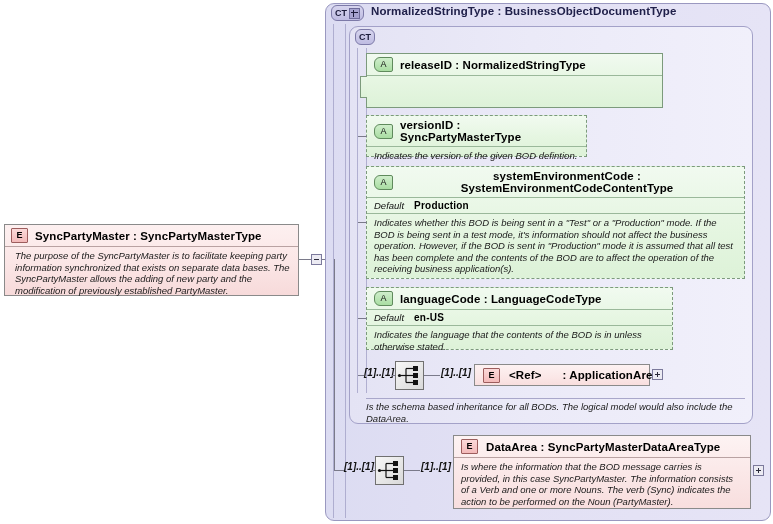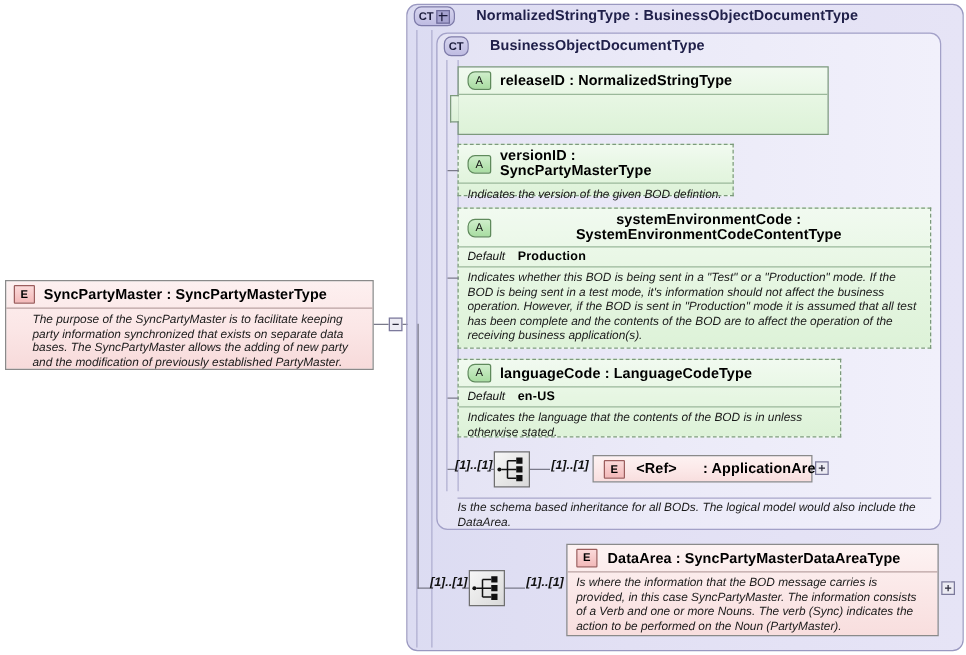--- a/index.html
+++ b/index.html
@@ -39,21 +39,21 @@
     box-sizing: border-box;
   }
   .elembox .hdr {
     display: flex;
     align-items: center;
     gap: 7px;
     padding: 3px 6px 3px 6px;
   }
   .elembox .body {
     border-top: 1px solid #b9a2a2;
-    padding: 3px 6px 4px 21px;
+    padding: 3px 6px 4px 10px;
   }
   .badge-e {
     display: inline-block;
     width: 15px; height: 13px;
     line-height: 13px;
     text-align: center;
     font-size: 9px;
     font-weight: bold;
     color: #000;
     background: linear-gradient(to bottom,#fbd9d9,#f3b9b9);
@@ -98,21 +98,21 @@
   }
   .badge-ct .plus::before,
   .badge-ct .plus::after {
     content: "";
     position: absolute;
     background: #1b1b3a;
   }
   .badge-ct .plus::before { left: 1px; right: 1px; top: 3px; height: 1px; }
   .badge-ct .plus::after  { top: 1px; bottom: 1px; left: 3px; width: 1px; }
 
-  .ct-title-row { display: flex; align-items: center; gap: 17px; }
+  .ct-title-row { display: flex; align-items: flex-start; gap: 7px; }
 
   
   .attrbox {
     background: linear-gradient(to bottom, #f1faf0 0%, #e6f6e2 50%, #ddf2d8 100%);
     box-sizing: border-box;
     position: absolute;
   }
   .attrbox.req { border: 1px solid #7c9a7c; }
   .attrbox.opt { border: 1px dashed #7c9a7c; }
   .attrbox .hdr {
@@ -254,21 +254,20 @@
 
 <div class="guide" style="left:333px; top:24px; height:494px;"></div>
 <div class="guide" style="left:345px; top:24px; height:494px;"></div>
 
 <div class="ct-inner abs" style="left:349px; top:26px; width:404px; height:398px;"></div>
 
 <div class="ct-title-row abs" style="left:355px; top:29px;">
   <span class="badge-ct">
     <span>CT</span>
   </span>
-  <span class="ttl" style="color:#20204a;">BusinessObjectDocumentType</span>
 </div>
 
 <div class="guide" style="left:357px; top:48px; height:345px;"></div>
 <div class="guide" style="left:366px; top:48px; height:345px;"></div>
 
 <div class="attrbox req" style="left:366px; top:53px; width:297px; height:55px;">
   <div class="notch" style="top:22px; height:22px;"></div>
   <div class="hdr">
     <span class="badge-a">A</span>
     <span class="ttl">releaseID : NormalizedStringType</span>

